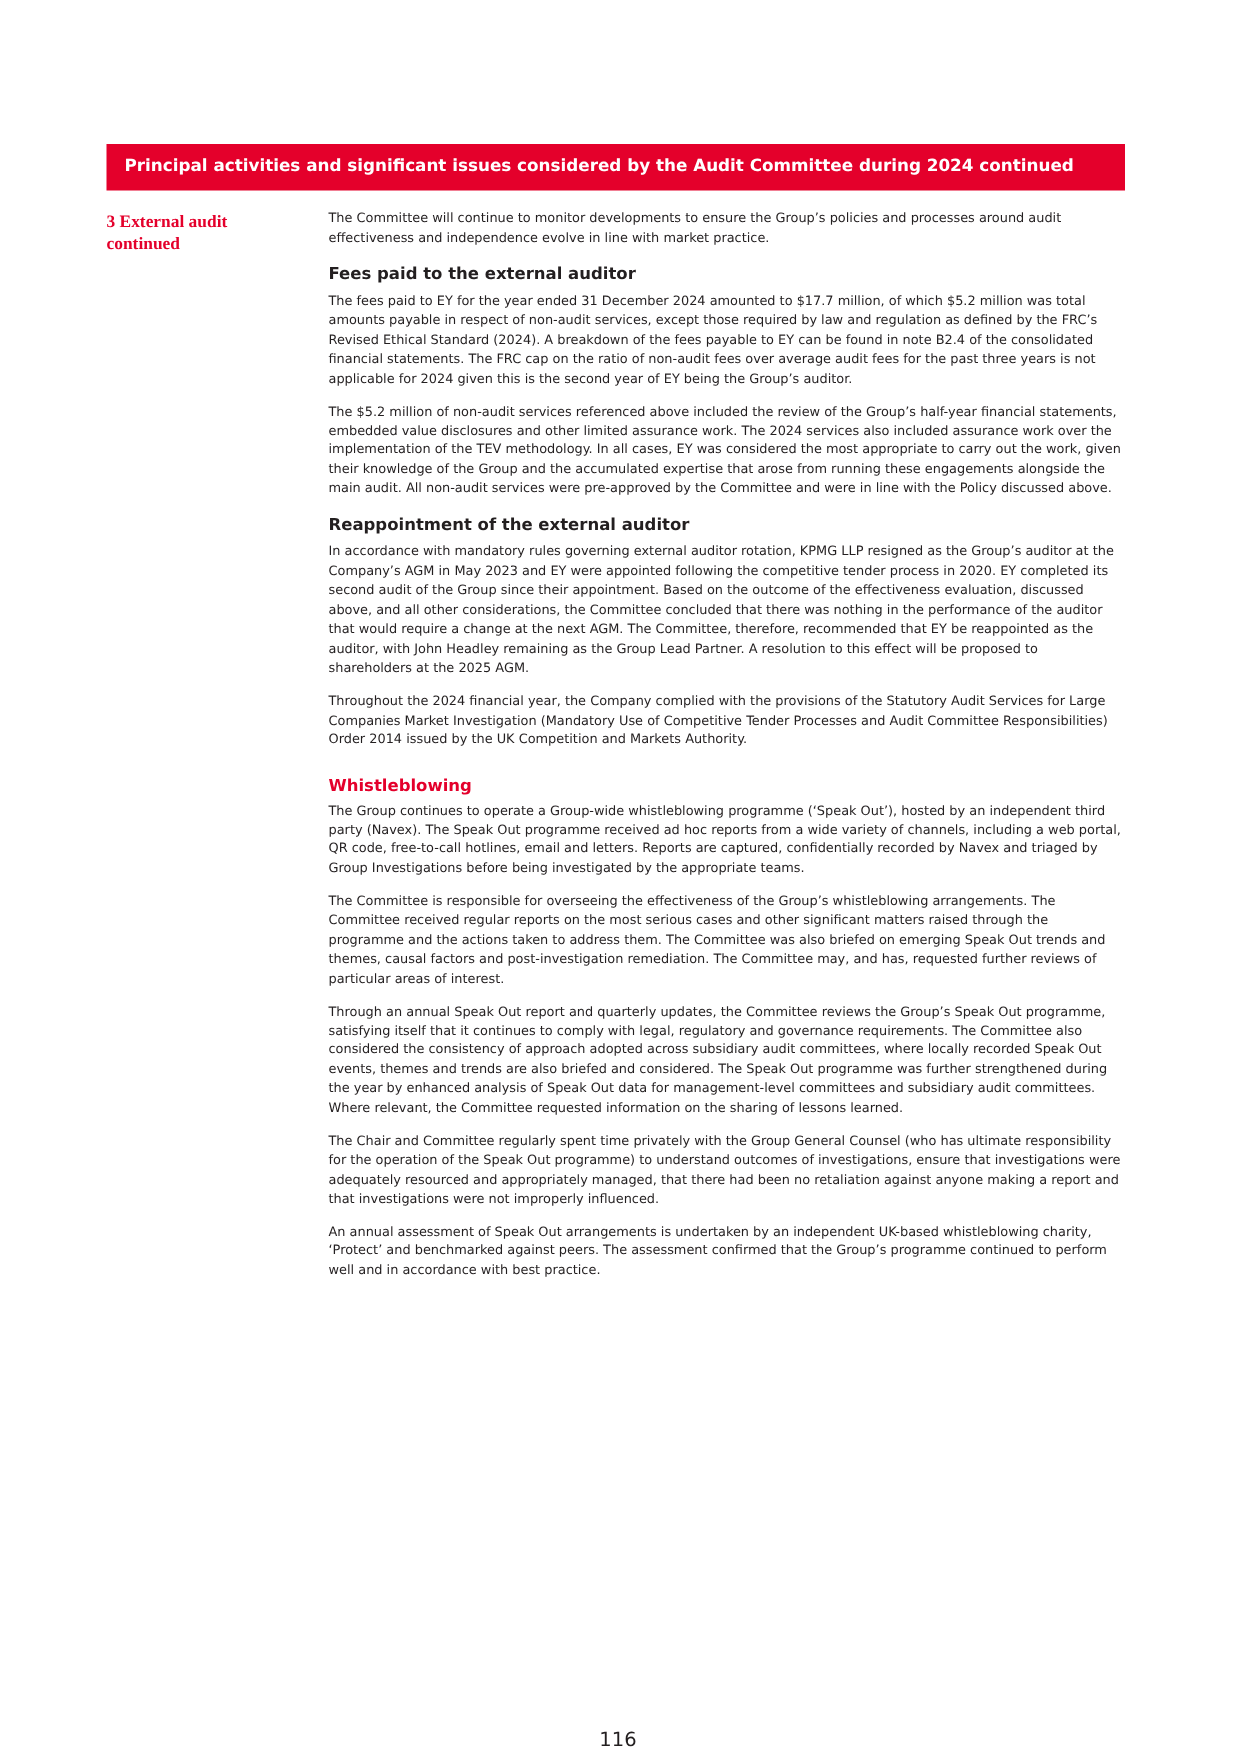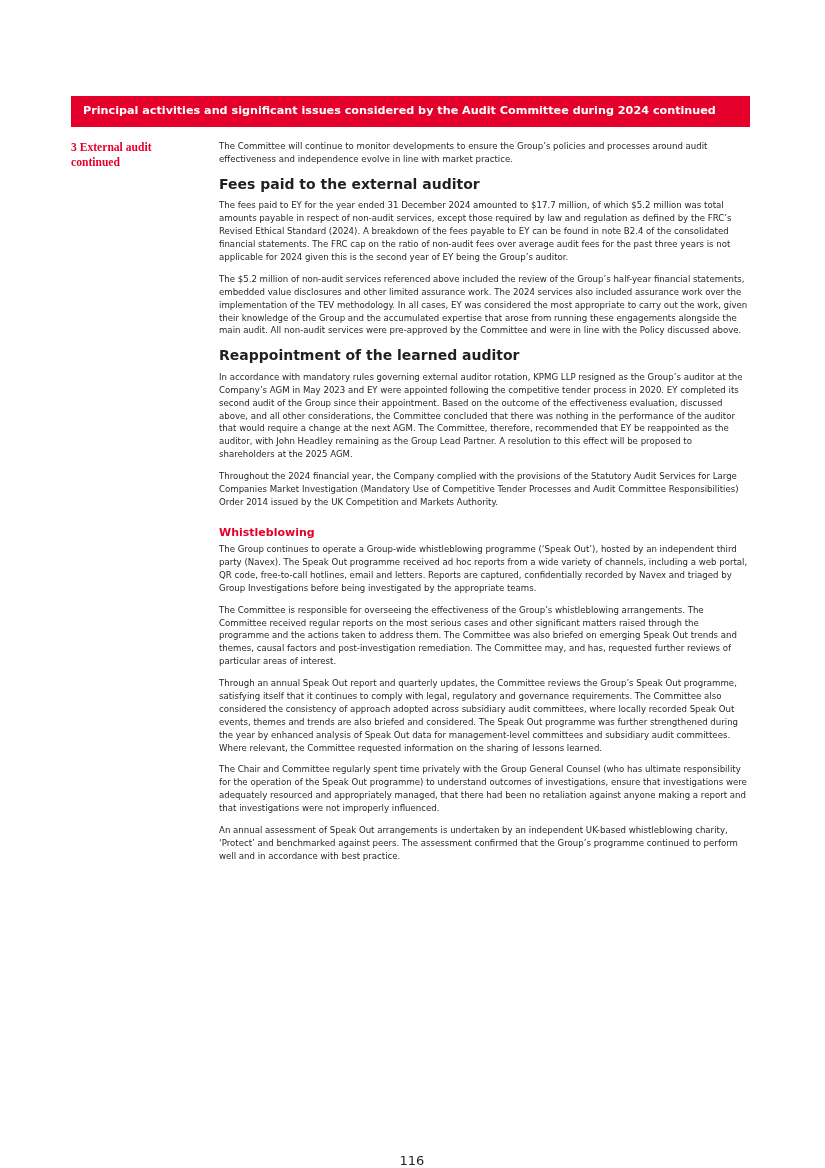--- a/index.html
+++ b/index.html
@@ -63,21 +63,21 @@
     width: 531px;
   }
   p {
     margin: 0 0 9px 0;
     font-size: 8.6px;
     line-height: 1.5;
     text-align: left;
   }
   h3.sub {
     margin: 4px 0 5px 0;
-    font-size: 14px;
+    font-size: 11px;
     font-weight: bold;
     line-height: 1.4;
     color: #231f20;
   }
   h3.sub.spaced {
     margin-top: 9px;
   }
   h2.red-head {
     margin: 17px 0 3px 0;
     font-size: 11px;
@@ -127,21 +127,21 @@
       </div>
 
       <div class="right-col">
 
         <p>The Committee will continue to monitor developments to ensure the Group’s policies and processes around audit effectiveness and independence evolve in line with market practice.</p>
 
         <h3 class="sub">Fees paid to the external auditor</h3>
         <p>The fees paid to EY for the year ended 31 December 2024 amounted to $17.7 million, of which $5.2 million was total amounts payable in respect of non-audit services, except those required by law and regulation as defined by the FRC’s Revised Ethical Standard (2024). A breakdown of the fees payable to EY can be found in note B2.4 of the consolidated financial statements. The FRC cap on the ratio of non-audit fees over average audit fees for the past three years is not applicable for 2024 given this is the second year of EY being the Group’s auditor.</p>
         <p>The $5.2 million of non-audit services referenced above included the review of the Group’s half-year financial statements, embedded value disclosures and other limited assurance work. The 2024 services also included assurance work over the implementation of the TEV methodology. In all cases, EY was considered the most appropriate to carry out the work, given their knowledge of the Group and the accumulated expertise that arose from running these engagements alongside the main audit. All non-audit services were pre-approved by the Committee and were in line with the Policy discussed above.</p>
 
-        <h3 class="sub spaced">Reappointment of the learned auditor</h3>
+        <h3 class="sub spaced">Reappointment of the external auditor</h3>
         <p>In accordance with mandatory rules governing external auditor rotation, KPMG LLP resigned as the Group’s auditor at the Company’s AGM in May 2023 and EY were appointed following the competitive tender process in 2020. EY completed its second audit of the Group since their appointment. Based on the outcome of the effectiveness evaluation, discussed above, and all other considerations, the Committee concluded that there was nothing in the performance of the auditor that would require a change at the next AGM. The Committee, therefore, recommended that EY be reappointed as the auditor, with John Headley remaining as the Group Lead Partner. A resolution to this effect will be proposed to shareholders at the 2025 AGM.</p>
         <p>Throughout the 2024 financial year, the Company complied with the provisions of the Statutory Audit Services for Large Companies Market Investigation (Mandatory Use of Competitive Tender Processes and Audit Committee Responsibilities) Order 2014 issued by the UK Competition and Markets Authority.</p>
 
         <h2 class="red-head">Whistleblowing</h2>
 
         <p>The Group continues to operate a Group-wide whistleblowing programme (‘Speak Out’), hosted by an independent third party (Navex). The Speak Out programme received ad hoc reports from a wide variety of channels, including a web portal, QR code, free-to-call hotlines, email and letters. Reports are captured, confidentially recorded by Navex and triaged by Group Investigations before being investigated by the appropriate teams.</p>
         <p>The Committee is responsible for overseeing the effectiveness of the Group’s whistleblowing arrangements. The Committee received regular reports on the most serious cases and other significant matters raised through the programme and the actions taken to address them. The Committee was also briefed on emerging Speak Out trends and themes, causal factors and post-investigation remediation. The Committee may, and has, requested further reviews of particular areas of interest.</p>
         <p>Through an annual Speak Out report and quarterly updates, the Committee reviews the Group’s Speak Out programme, satisfying itself that it continues to comply with legal, regulatory and governance requirements. The Committee also considered the consistency of approach adopted across subsidiary audit committees, where locally recorded Speak Out events, themes and trends are also briefed and considered. The Speak Out programme was further strengthened during the year by enhanced analysis of Speak Out data for management-level committees and subsidiary audit committees. Where relevant, the Committee requested information on the sharing of lessons learned.</p>
         <p>The Chair and Committee regularly spent time privately with the Group General Counsel (who has ultimate responsibility for the operation of the Speak Out programme) to understand outcomes of investigations, ensure that investigations were adequately resourced and appropriately managed, that there had been no retaliation against anyone making a report and that investigations were not improperly influenced.</p>
         <p>An annual assessment of Speak Out arrangements is undertaken by an independent UK-based whistleblowing charity, ‘Protect’ and benchmarked against peers. The assessment confirmed that the Group’s programme continued to perform well and in accordance with best practice.</p>

